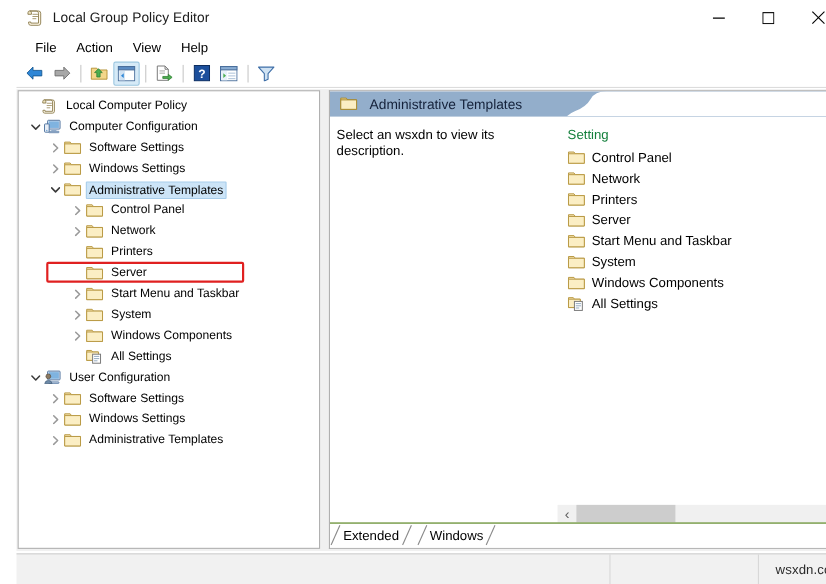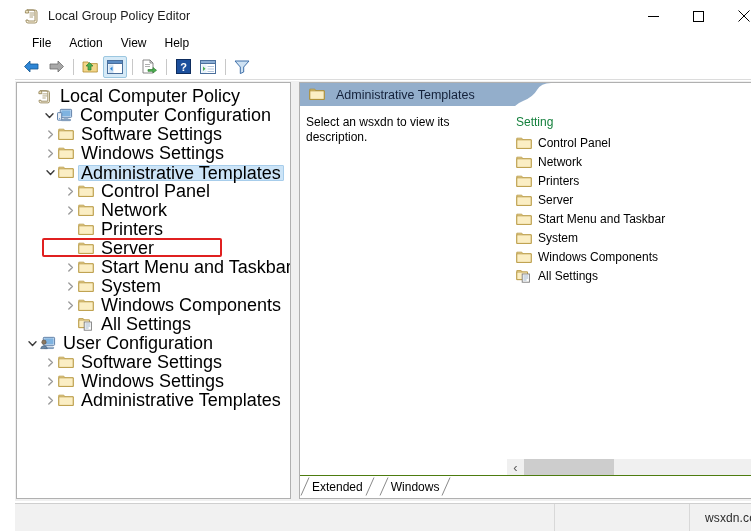--- a/index.html
+++ b/index.html
@@ -132,21 +132,21 @@
     padding: 4px 0 0 0;
   }
   .tree-row {
     height: 19px;
     display: flex;
     align-items: center;
     position: relative;
     white-space: nowrap;
   }
   .tree-row .lbl {
-    font-size: 18px;
+    font-size: 11px;
     color: #000;
     margin-left: 4px;
     padding: 0 2px;
     line-height: 15px;
   }
   .tree-row.selected .lbl {
     background: #cce4f7;
     border: 1px solid #a7cdeb;
     padding: 0 2px;
     margin-left: 3px;
@@ -472,21 +472,21 @@
               <path d="M3.5 2 h8 a1.8 1.8 0 0 1 1.8 1.8 v9.2 a1.8 1.8 0 0 1 -1.8 1.8 h-7.5 a1.8 1.8 0 0 1 -1.8 -1.8 v-1 h2 v1 h7.3 v-9.2 a1.8 1.8 0 0 0 -1.8 -1.8 z" fill="#fdf8ea" stroke="#8a7a4a" stroke-width="0.85"></path>
               <path d="M3.5 2 a1.5 1.5 0 0 0 -1.5 1.5 v1.5 h3 v-1.5 a1.5 1.5 0 0 0 -1.5 -1.5 z" fill="#ece0bb" stroke="#8a7a4a" stroke-width="0.85"></path>
               <line x1="5.8" y1="5.2" x2="10.8" y2="5.2" stroke="#9b8c5e" stroke-width="0.8"></line>
               <line x1="5.8" y1="7.4" x2="10.8" y2="7.4" stroke="#9b8c5e" stroke-width="0.8"></line>
               <line x1="5.8" y1="9.6" x2="9.3" y2="9.6" stroke="#9b8c5e" stroke-width="0.8"></line>
             </svg>
           </span>
           <span class="lbl">Local Computer Policy</span>
         </div>
 
-        <div class="tree-row" style="padding-left:24px;">
+        <div class="tree-row" style="padding-left:7px;">
           <span class="chev">
             <svg width="9" height="9" viewBox="0 0 9 9">
                 <polyline points="1,2.8 4.5,6.4 8,2.8" fill="none" stroke="#3a3a3a" stroke-width="1.4" stroke-linecap="round" stroke-linejoin="round"></polyline>
               </svg>
           </span>
           <span class="tree-icon">
             <svg width="16" height="14" viewBox="0 0 17 14">
               <rect x="3.5" y="1" width="12" height="8.5" rx="0.8" fill="#dfe9f5" stroke="#4a6f9c" stroke-width="0.9"></rect>
               <rect x="4.6" y="2" width="9.8" height="6.4" fill="#7fb3e0"></rect>
               <rect x="7" y="10" width="5" height="1.6" fill="#9fb8d4"></rect>

